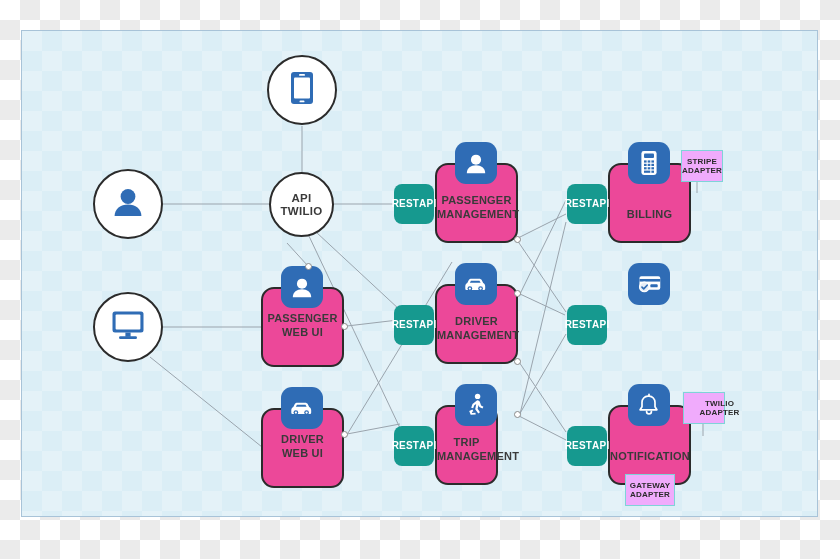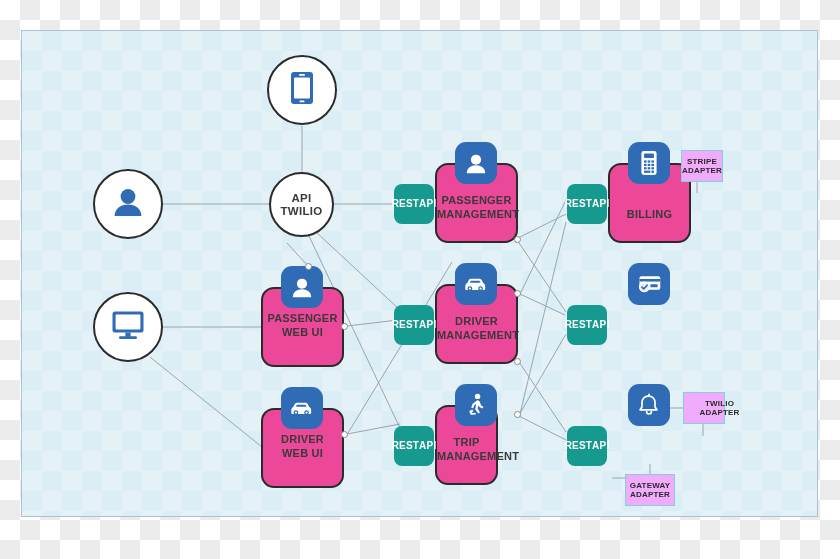--- a/index.html
+++ b/index.html
@@ -318,20 +318,25 @@
       <circle cx="9.6" cy="14.4" r="6.2" fill="#fff"></circle>
       <circle cx="9.6" cy="14.4" r="4.9" fill="#e8eef7"></circle>
       <path d="M6.9 14.6l2 2 4-4.2" stroke="#2f6cb5" stroke-width="1.9" fill="none" stroke-linecap="round" stroke-linejoin="round"></path>
     </svg>
   </div>
   <div class="chip" style="left:567px;top:305px;">
     <span>REST</span>
     <span>API</span>
   </div>
 
+  <div class="card" style="left:608px;top:405px;width:83px;height:80px;">
+    <div class="ctitle">
+      <div>NOTIFICATION</div>
+    </div>
+  </div>
   <div class="tile" style="left:628px;top:384px;">
     <svg width="22" height="24" viewBox="0 0 22 24">
       <path d="M11 3.2c3.5 0 6 2.7 6 6.1v4.4l1.9 3.1H2.1L4 13.7V9.3c0-3.4 2.5-6.1 6-6.1z" fill="none" stroke="#fff" stroke-width="1.7" stroke-linejoin="round"></path>
       <path d="M8.6 18.4a2.4 2.4 0 0 0 4.8 0" fill="none" stroke="#fff" stroke-width="1.7" stroke-linecap="round"></path>
       <path d="M11 1.4v1.8" stroke="#fff" stroke-width="1.7" stroke-linecap="round"></path>
     </svg>
   </div>
   <div class="chip" style="left:567px;top:426px;">
     <span>REST</span>
     <span>API</span>

